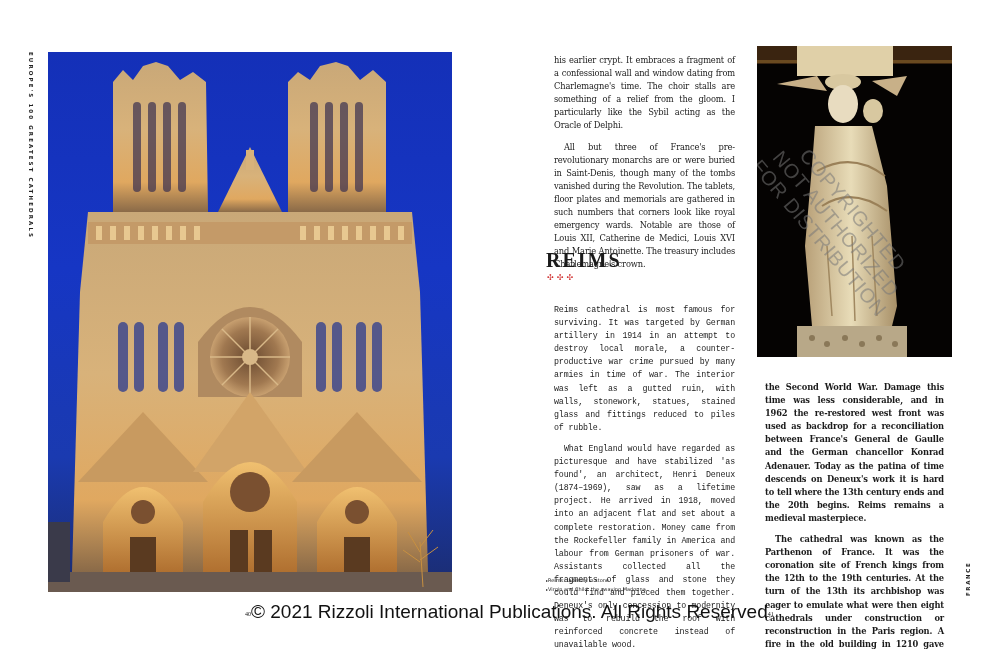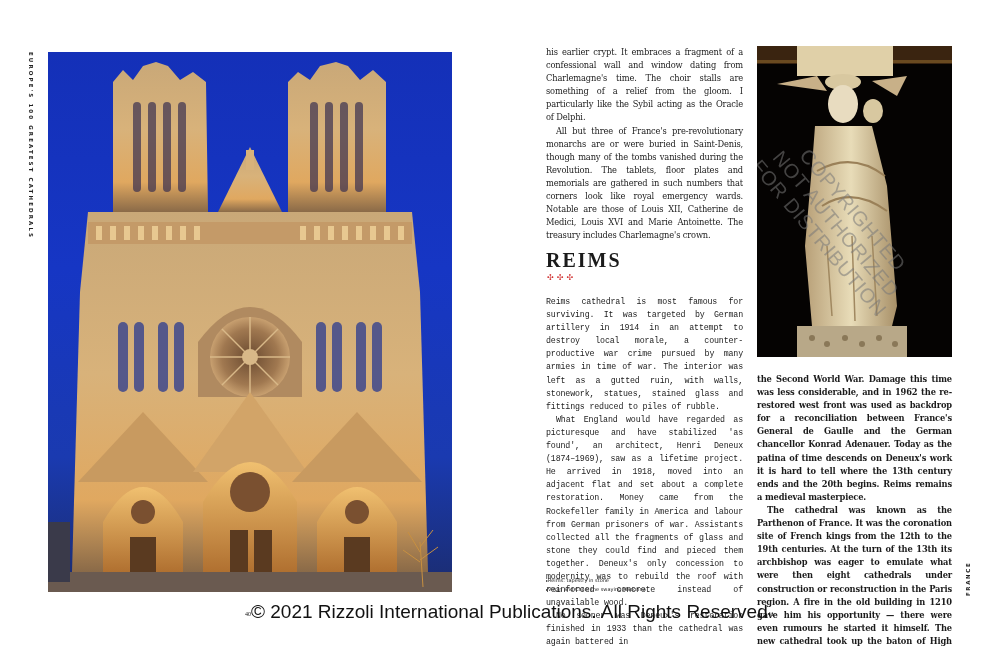--- a/index.html
+++ b/index.html
@@ -51,21 +51,21 @@
     font-family: "Liberation Sans", sans-serif;
     font-size: 20px; line-height: 22px; color: rgba(120,120,120,0.55);
     text-align: center; letter-spacing: 0.5px;
   }
 
   
   .col {
     position: absolute; font-size: 8.3px; line-height: 13.1px;
     text-align: justify; color: #1b1b1b; letter-spacing: -0.15px;
   }
-  .col p { margin: 0; text-indent: 0; }
+  .col p { margin: 8px; text-indent: 0; }
   .col p.indent { text-indent: 10px; }
   .col-a-top { left: 546px; top: 46px; width: 197px; }
   .col-a-bottom { left: 546px; top: 295px; width: 197px; font-family: Liberation Mono, monospace; }
   .col-b { left: 757px; top: 373px; width: 195px; font-weight: bold; }
 
   .section-title {
     position: absolute; left: 546px; top: 249px;
     font-size: 20px; letter-spacing: 2px; font-weight: bold; color: #1b1b1b;
     font-family: "Liberation Serif", serif;
   }

